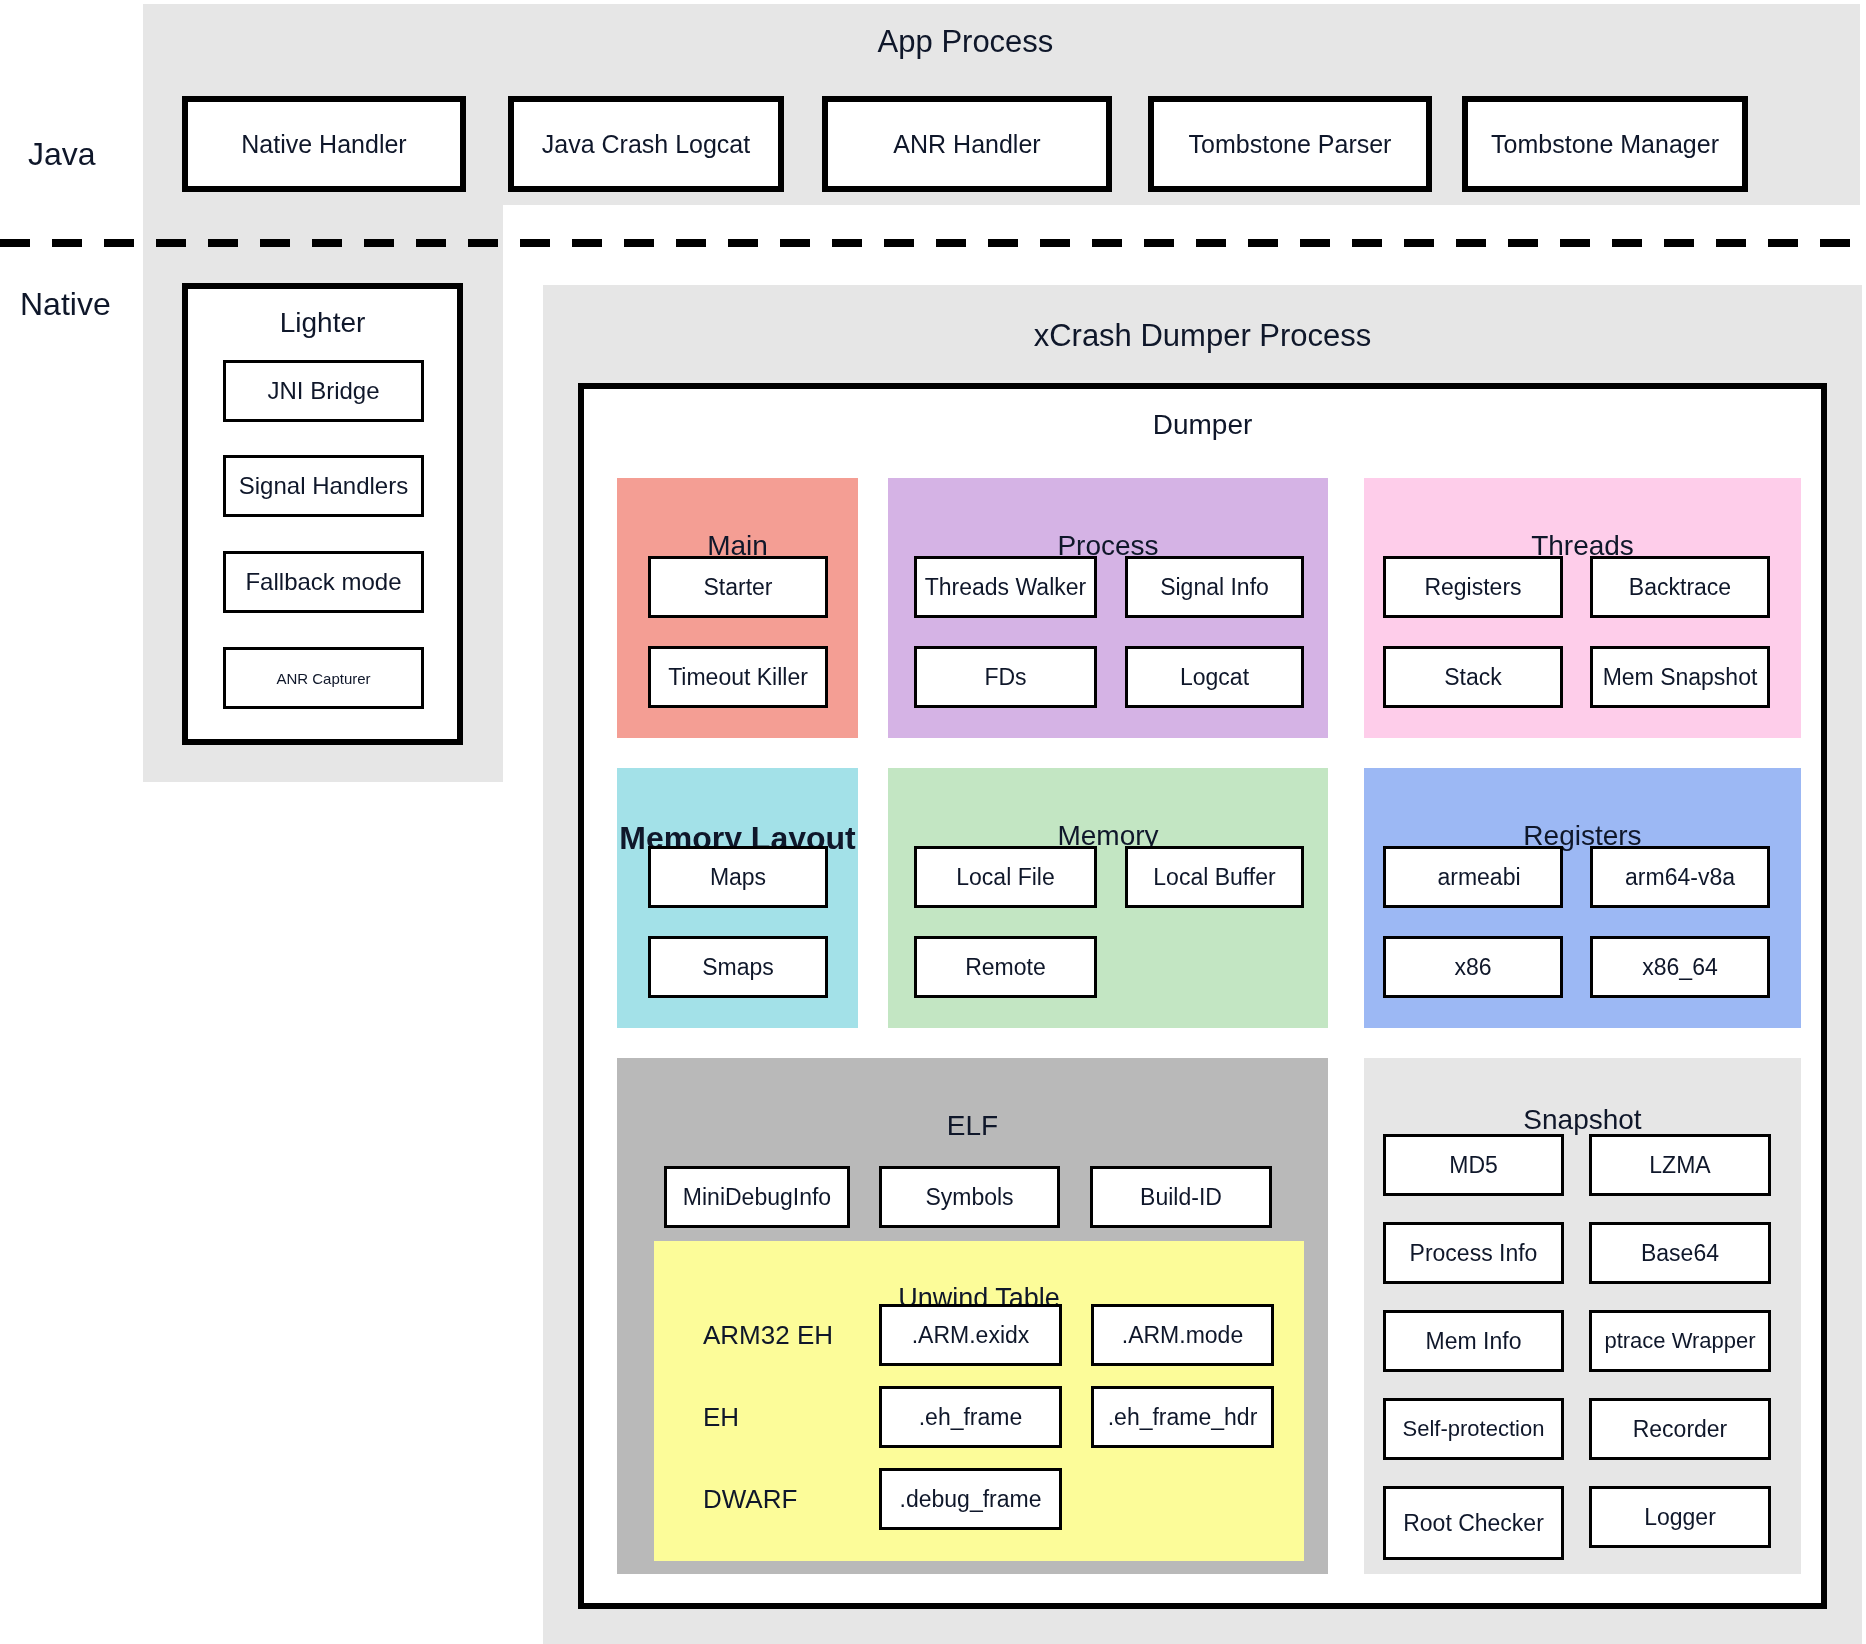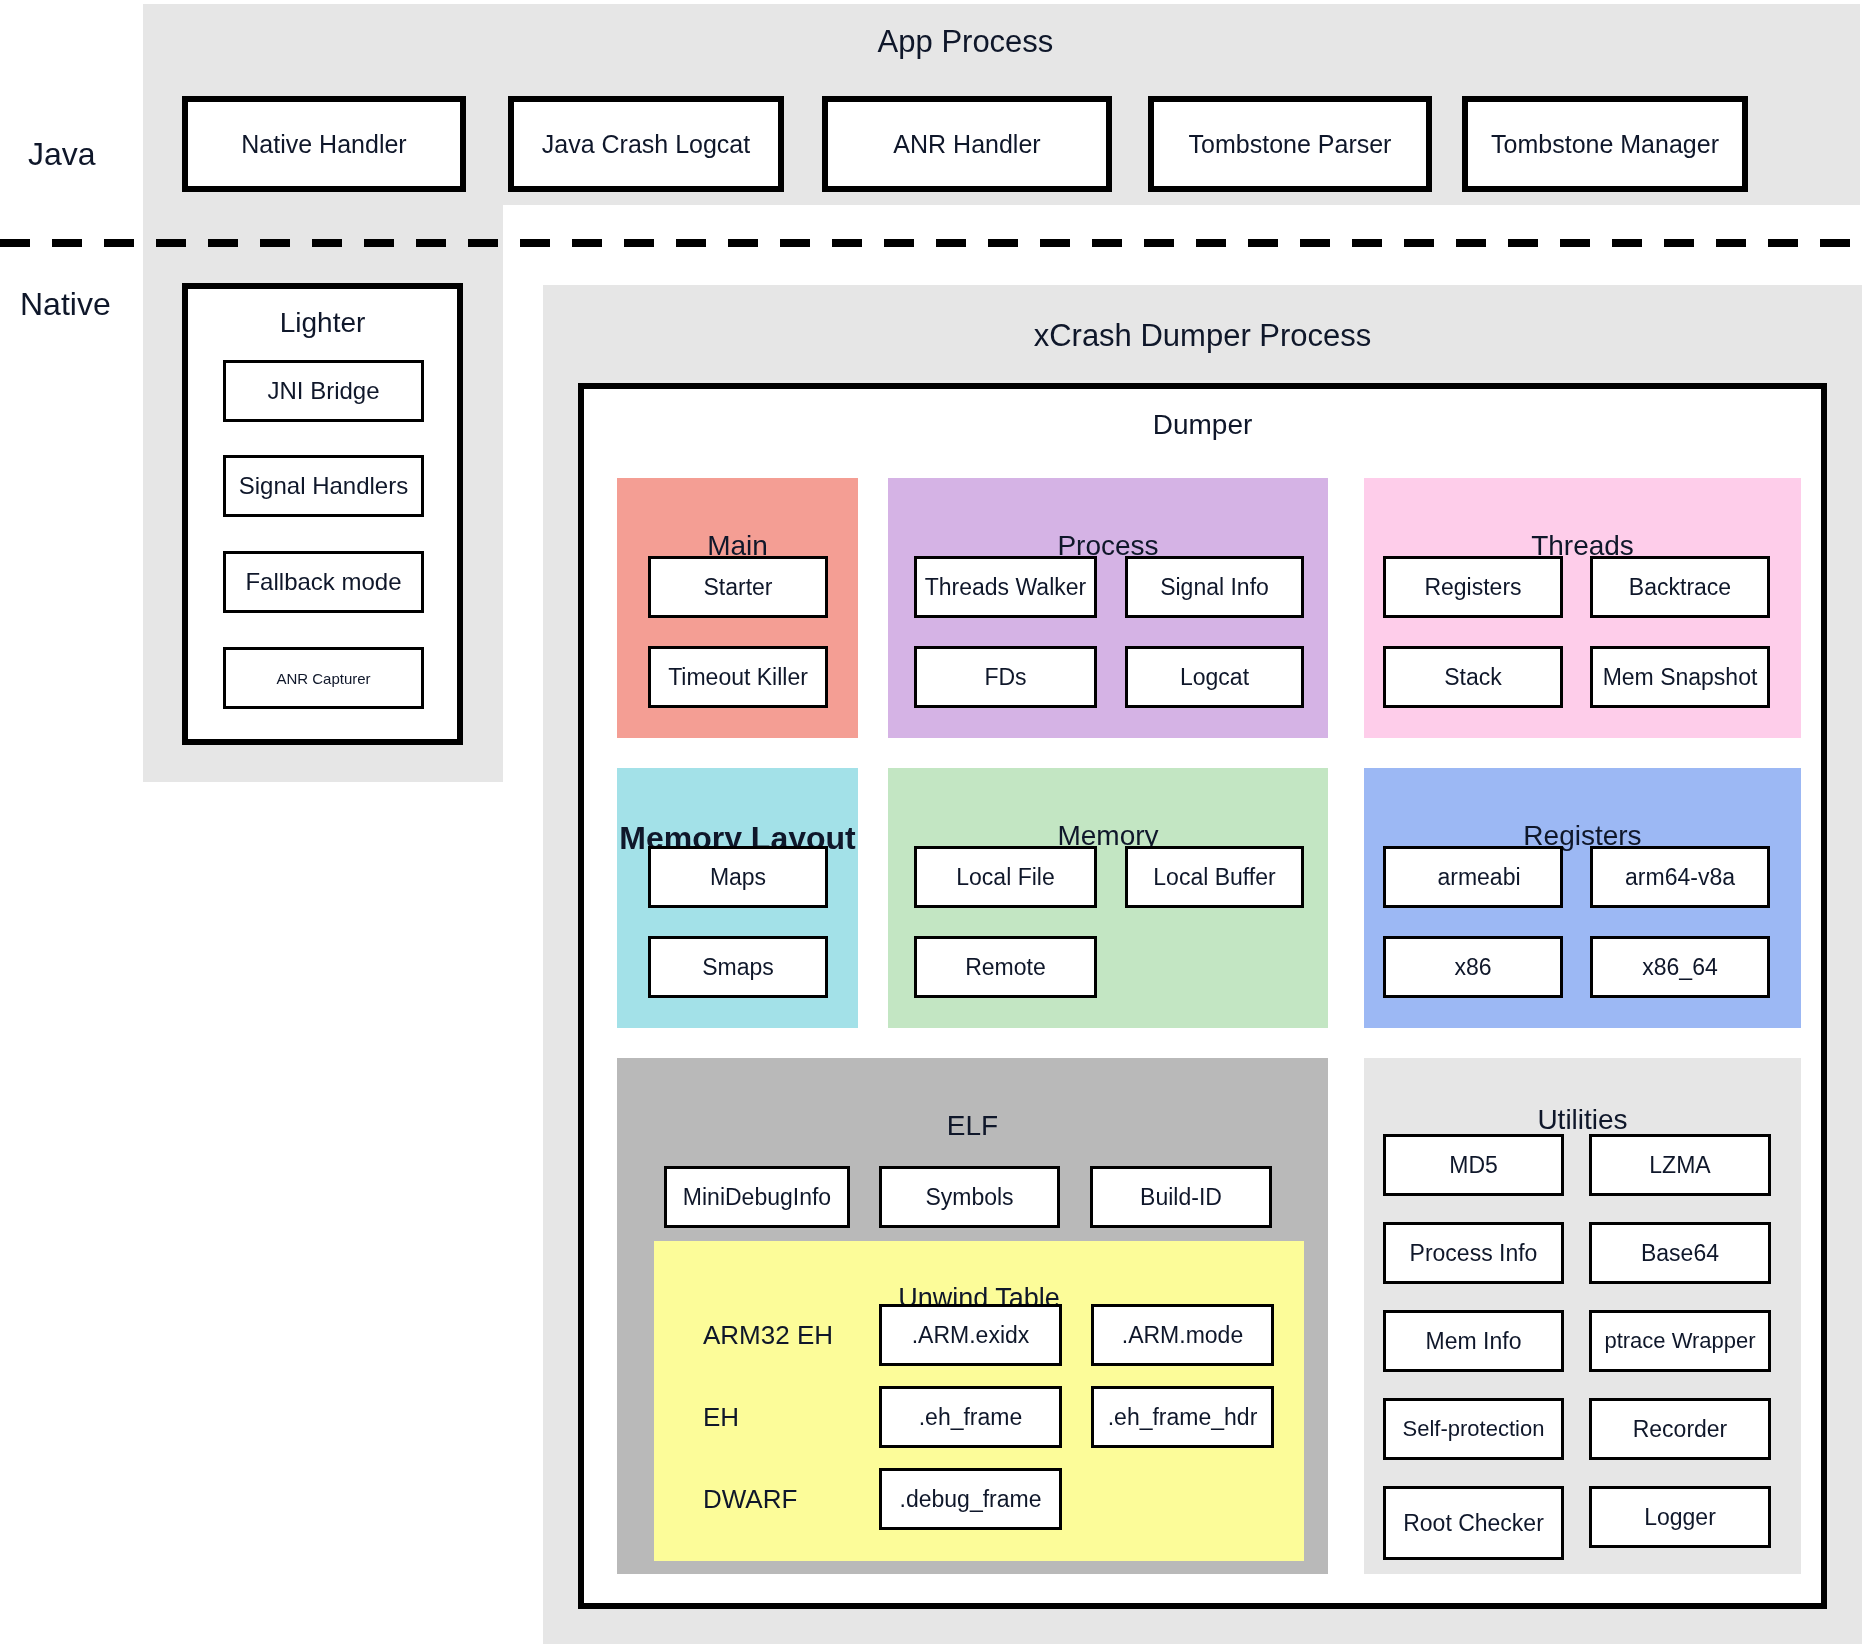--- a/index.html
+++ b/index.html
@@ -203,21 +203,21 @@
             </div>
 
           <div class="rowlabel" style="left:49px;top:227px;height:62px;">DWARF</div>
           <div class="ibox" style="left:225px;top:227px;width:183px;height:62px;">
             <span>.debug_frame</span>
             </div>
         </div>
       </div>
 
       <div class="panel c-utilities" style="left:780px;top:669px;width:437px;height:516px;">
-        <div class="ptitle" style="top:22px;">Utilities</div>
+        <div class="ptitle" style="top:22px;">Snapshot</div>
         <div class="ibox" style="left:19px;top:76px;width:181px;height:62px;">
           <span>MD5</span>
           </div>
         <div class="ibox" style="left:225px;top:76px;width:182px;height:62px;">
           <span>LZMA</span>
           </div>
         <div class="ibox" style="left:19px;top:164px;width:181px;height:62px;">
           <span>Process Info</span>
           </div>
         <div class="ibox" style="left:225px;top:164px;width:182px;height:62px;">

